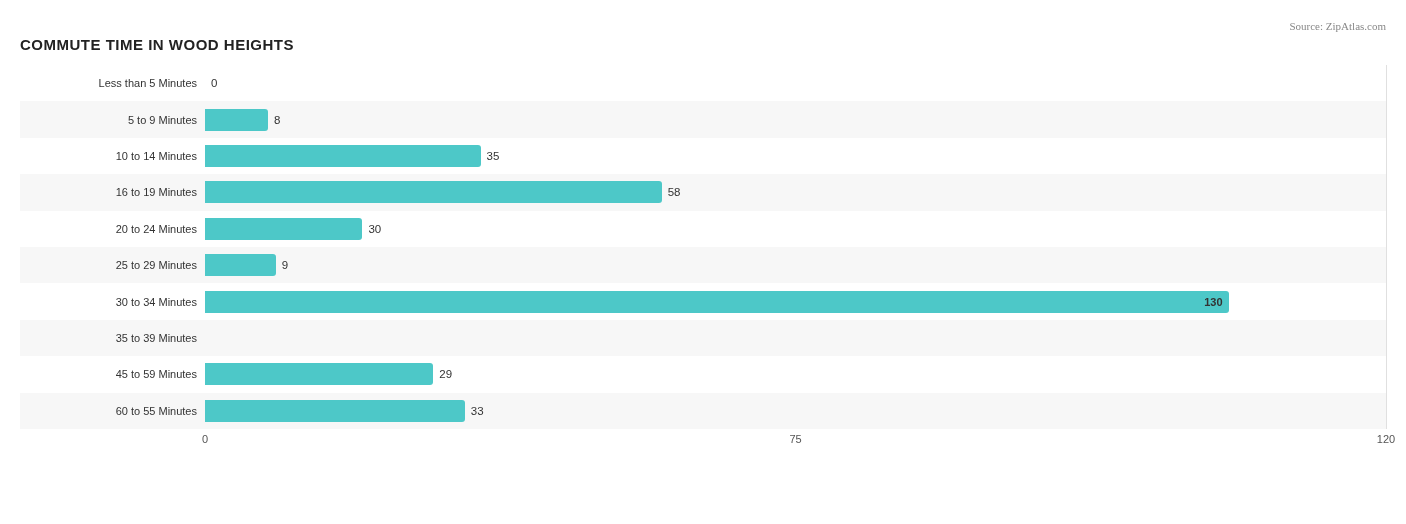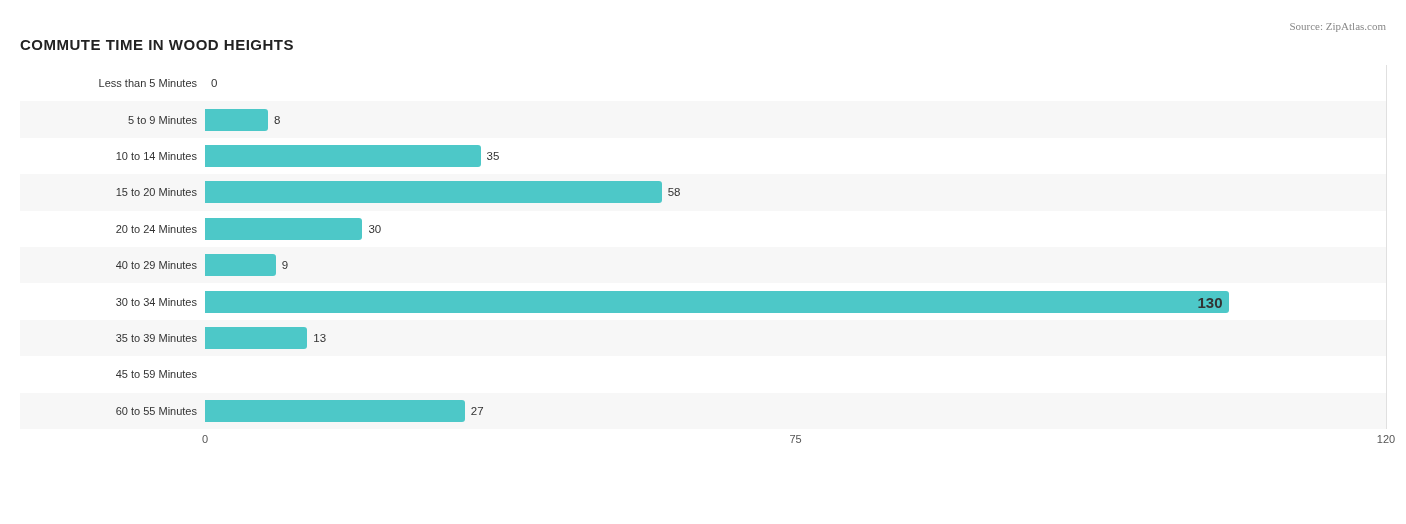--- a/index.html
+++ b/index.html
@@ -98,21 +98,21 @@
       margin-left: 6px;
       font-size: 11.5px;
       color: #333;
       white-space: nowrap;
     }
     .bar-value-inside {
       position: absolute;
       right: 6px;
       top: 50%;
       transform: translateY(-50%);
-      font-size: 15px;
+      font-size: 11px;
       color: #333;
       font-weight: bold;
     }
     .x-axis {
       display: flex;
       align-items: center;
       margin-top: 4px;
       padding-left: 185px;
     }
     .x-axis-inner {
@@ -158,63 +158,63 @@
           </div>
         </div>
         <div class="bar-row">
           <div class="bar-label">10 to 14 Minutes</div>
           <div class="bar-track">
             <div class="bar-fill" style="width: 23.3333%;"></div>
             <div class="bar-value">35</div>
           </div>
         </div>
         <div class="bar-row">
-          <div class="bar-label">15 to 20 Minutes</div>
+          <div class="bar-label">16 to 19 Minutes</div>
           <div class="bar-track">
             <div class="bar-fill" style="width: 38.6667%;"></div>
             <div class="bar-value">58</div>
           </div>
         </div>
         <div class="bar-row">
           <div class="bar-label">20 to 24 Minutes</div>
           <div class="bar-track">
             <div class="bar-fill" style="width: 13.3333%;"></div>
             <div class="bar-value">30</div>
           </div>
         </div>
         <div class="bar-row">
-          <div class="bar-label">40 to 29 Minutes</div>
+          <div class="bar-label">25 to 29 Minutes</div>
           <div class="bar-track">
             <div class="bar-fill" style="width: 6%;"></div>
             <div class="bar-value">9</div>
           </div>
         </div>
         <div class="bar-row">
           <div class="bar-label">30 to 34 Minutes</div>
           <div class="bar-track">
             <div class="bar-fill" style="width: 86.6667%;">
               <div class="bar-value-inside">130</div>
             </div>
           </div>
         </div>
         <div class="bar-row">
           <div class="bar-label">35 to 39 Minutes</div>
-          <div class="bar-track">
-            <div class="bar-fill" style="width: 8.66667%;"></div>
-            <div class="bar-value">13</div>
-          </div>
         </div>
         <div class="bar-row">
           <div class="bar-label">45 to 59 Minutes</div>
+          <div class="bar-track">
+            <div class="bar-fill" style="width: 19.3333%;"></div>
+            <div class="bar-value">29</div>
+          </div>
         </div>
         <div class="bar-row">
           <div class="bar-label">60 to 55 Minutes</div>
           <div class="bar-track">
             <div class="bar-fill" style="width: 22%;"></div>
-            <div class="bar-value">27</div>
+            <div class="bar-value">33</div>
           </div>
         </div>
       </div>
     <div class="x-axis">
       <div class="x-axis-inner" id="x-axis-inner">
           <div class="x-tick" style="left: 0%;">0</div>
           <div class="x-tick" style="left: 50%;">75</div>
           <div class="x-tick" style="left: 100%;">120</div>
         </div>
     </div>

